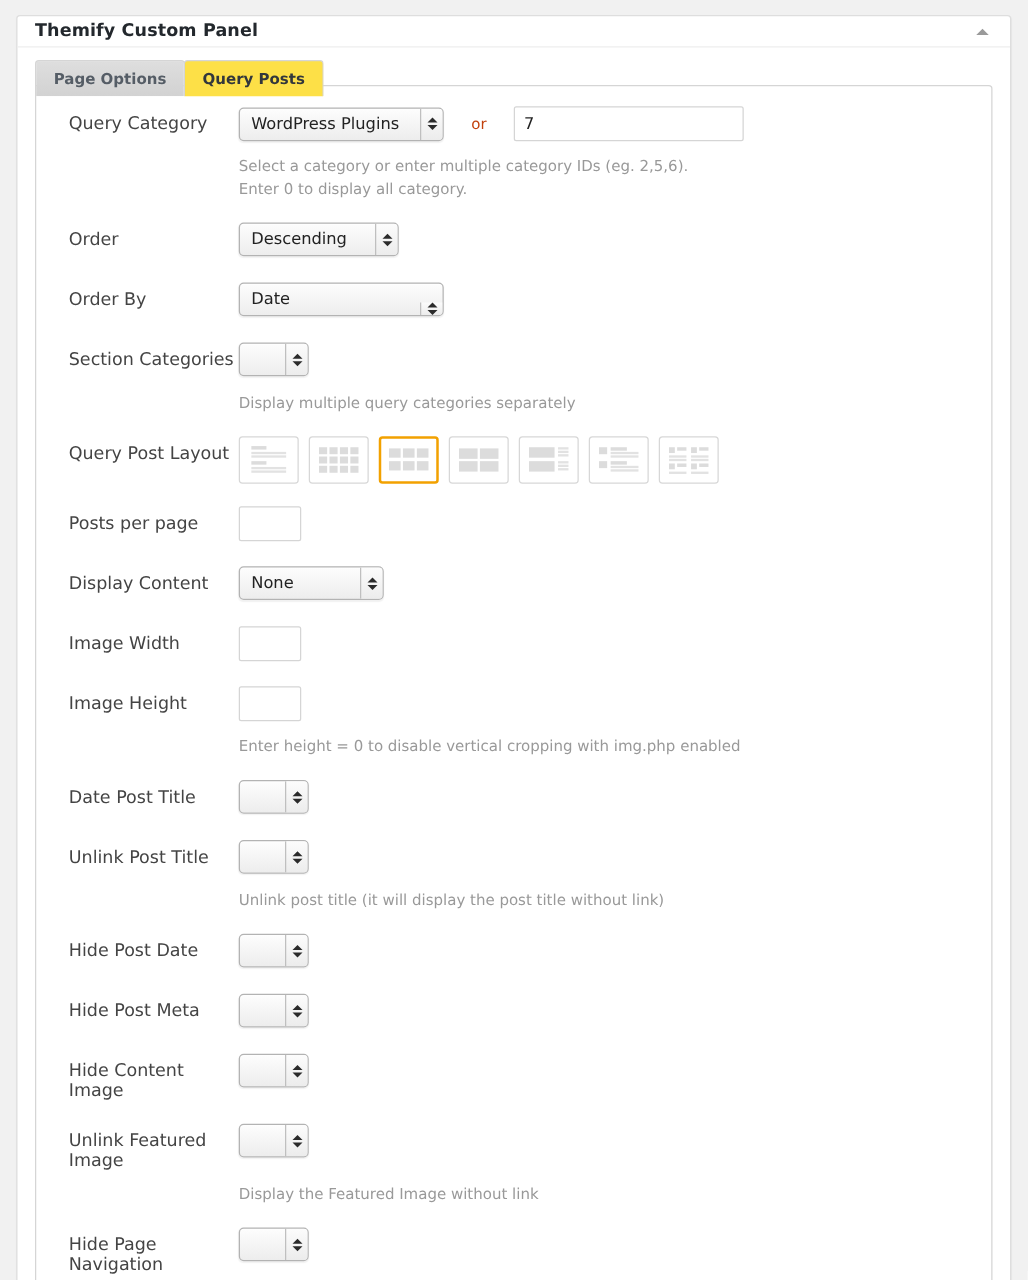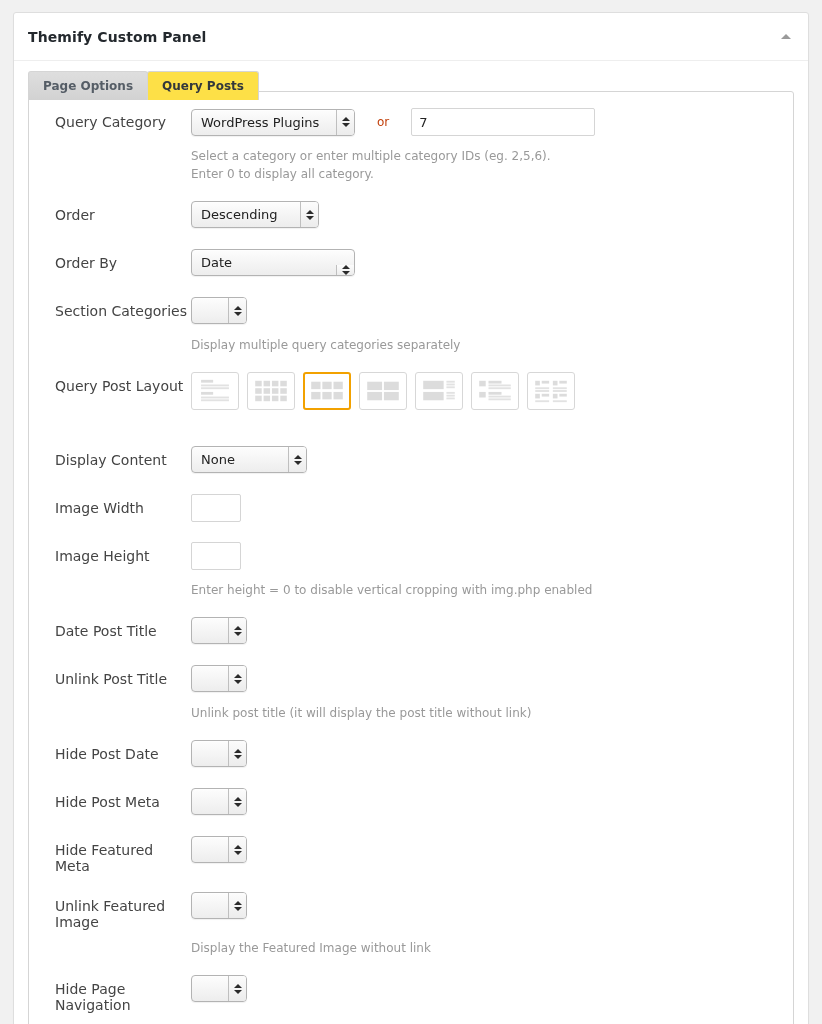--- a/index.html
+++ b/index.html
@@ -17,21 +17,21 @@
     width: 796px;
     background: #ffffff;
     border: 1px solid #dedede;
     border-radius: 3px;
     box-shadow: 0 1px 1px rgba(0,0,0,0.04);
   }
 
   
   .panel-head {
     position: relative;
-    height: 48px;
+    height: 25px;
     border-bottom: 1px solid #eeeeee;
     padding: 0 14px;
     display: flex;
     align-items: center;
   }
   .panel-title {
     font-size: 14px;
     font-weight: bold;
     color: #23282d;
     letter-spacing: 0.1px;
@@ -403,20 +403,26 @@
               <rect class="ln" x="22" y="24" width="15" height="2"></rect>
             </svg>
           </div>
 
         </div>
       </div>
     </div>
 
     <div class="sp-lg"></div>
 
+    <div class="row">
+      <div class="row-label">Posts per page</div>
+      <div class="row-field">
+        <input class="txt small" type="text" value="" style="">
+      </div>
+    </div>
 
     <div class="sp-lg"></div>
 
     <div class="row">
       <div class="row-label">Display Content</div>
       <div class="row-field">
         <div class="sel w-content">
           <span class="sel-text">None</span>
           <span class="sel-arrows">
             <span class="ar-up"></span>
@@ -504,21 +510,21 @@
             <span class="ar-up"></span>
               <span class="ar-dn"></span>
           </span>
         </div>
       </div>
     </div>
 
     <div class="sp-lg"></div>
 
     <div class="row">
-      <div class="row-label">Hide Featured Meta</div>
+      <div class="row-label">Hide Content Image</div>
       <div class="row-field">
         <div class="sel w-empty">
           <span class="sel-text"></span>
           <span class="sel-arrows">
             <span class="ar-up"></span>
               <span class="ar-dn"></span>
           </span>
         </div>
       </div>
     </div>

